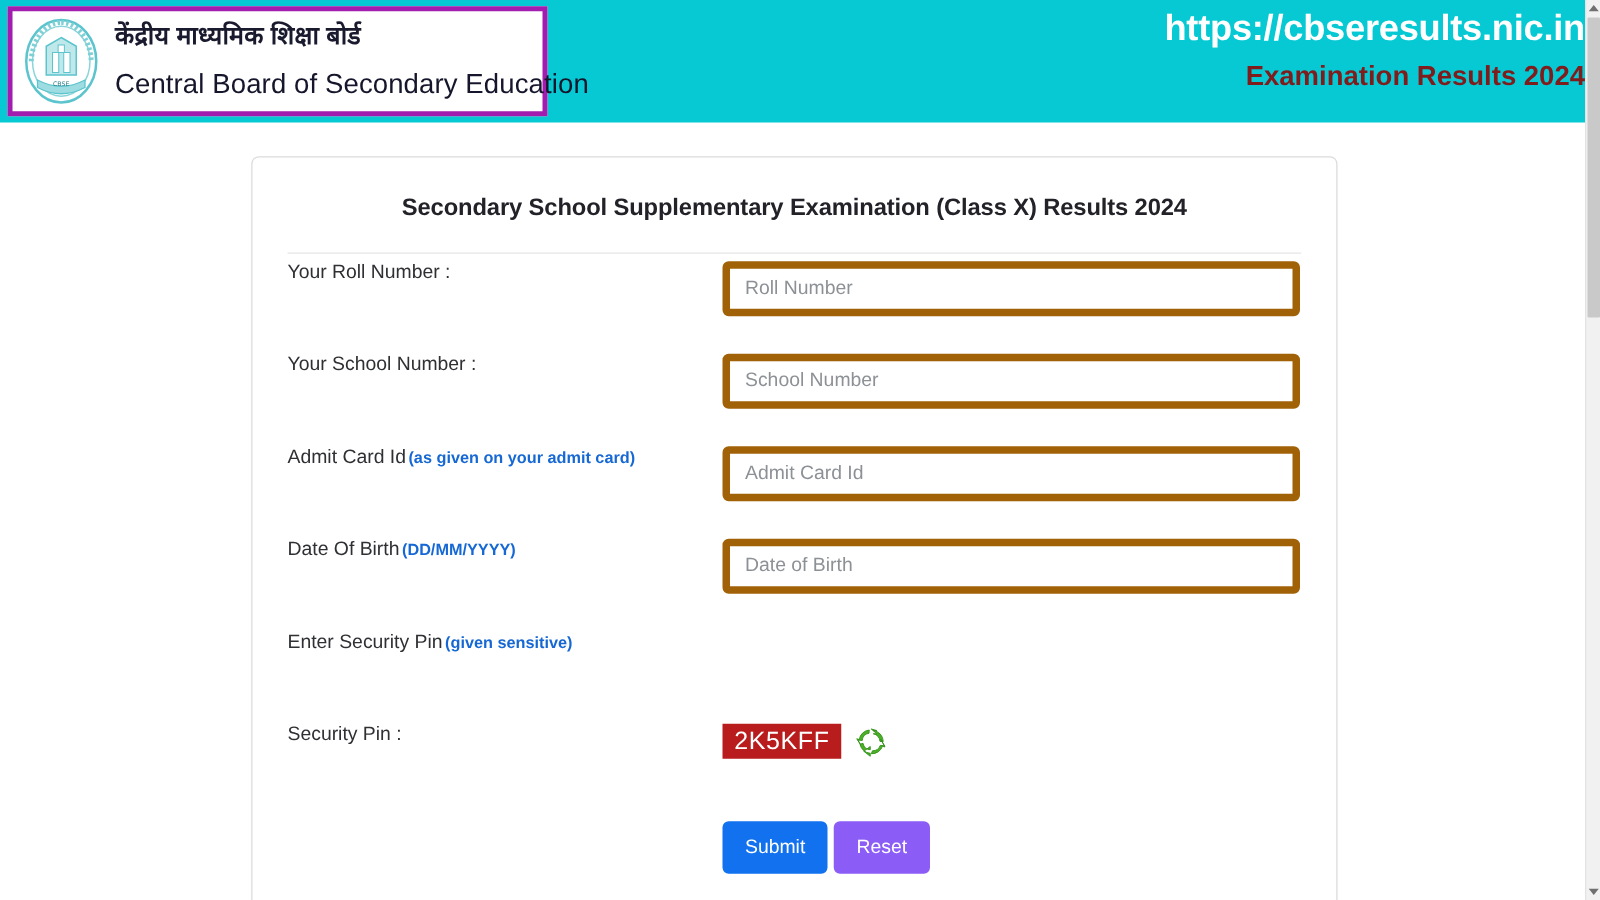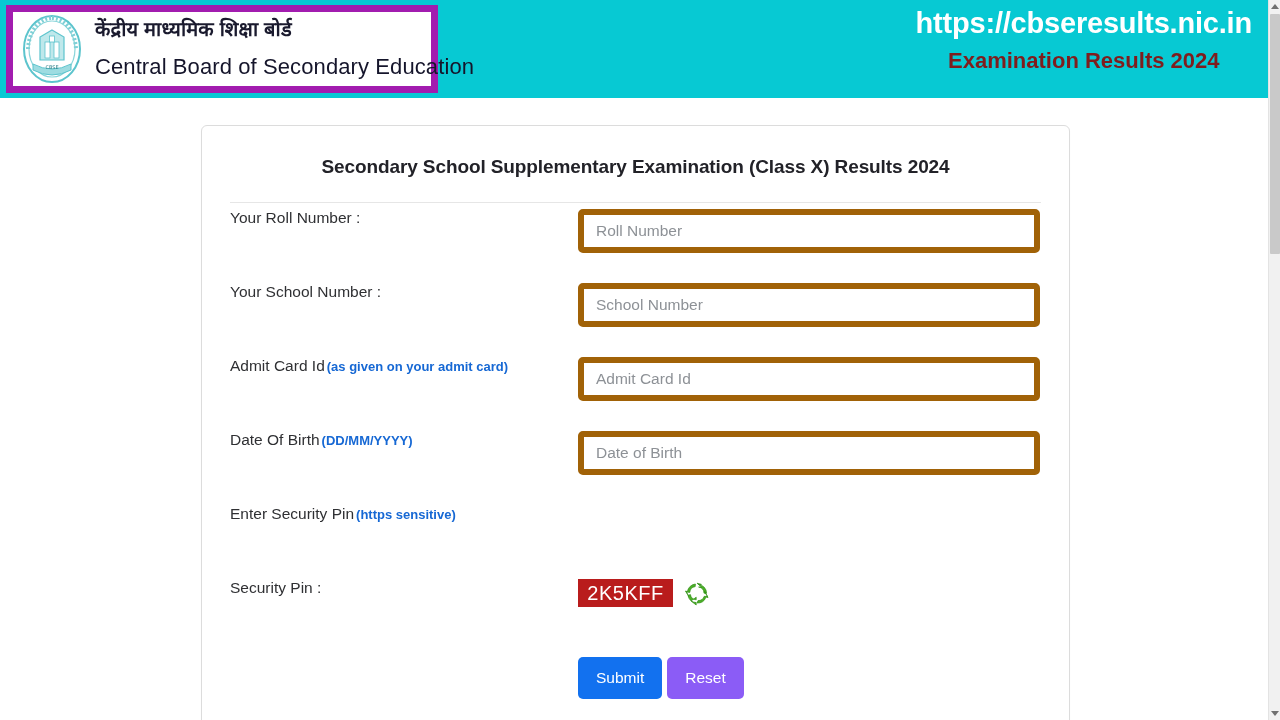--- a/index.html
+++ b/index.html
@@ -27,21 +27,21 @@
     height: 98px;
     background: #07c9d3;
   }
 
   .logo-box {
     position: absolute;
     left: 6px; top: 5px;
     width: 432px;
     height: 88px;
     background: #ffffff;
-    border: 7px solid #a21caf;
+    border: 4px solid #a21caf;
     display: flex;
     align-items: center;
     padding-left: 6px;
   }
 
   .logo-emblem {
     width: 66px;
     height: 74px;
     flex: 0 0 66px;
     position: relative;
@@ -66,23 +66,23 @@
     color: #15152b;
     font-weight: 400;
     letter-spacing: 0.1px;
     white-space: nowrap;
     margin-top: 13px;
     text-align: right;
   }
 
   .header-right {
     position: absolute;
-    right: 16px;
+    right: 0;
     top: 8px;
-    text-align: center;
+    text-align: right;
     color: #ffffff;
   }
   .site-url {
     font-size: 29px;
     font-weight: 700;
     letter-spacing: -0.2px;
     line-height: 1.1;
     color: #ffffff;
     white-space: nowrap;
   }
@@ -301,21 +301,21 @@
         <div class="row-label">
           <span>Date Of Birth</span><span class="hint">(DD/MM/YYYY)</span>
         </div>
         <div class="row-field">
           <input class="txt-input" type="text" placeholder="Date of Birth" style="">
         </div>
       </div>
 
       <div class="form-row">
         <div class="row-label">
-          <span>Enter Security Pin</span><span class="hint">(https sensitive)</span>
+          <span>Enter Security Pin</span><span class="hint">(given sensitive)</span>
         </div>
       </div>
 
       <div class="form-row">
         <div class="row-label">
           <span>Security Pin :</span>
         </div>
         <div class="row-field captcha-row">
           <div class="captcha-img">2K5KFF</div>
           <span class="refresh-icon">

